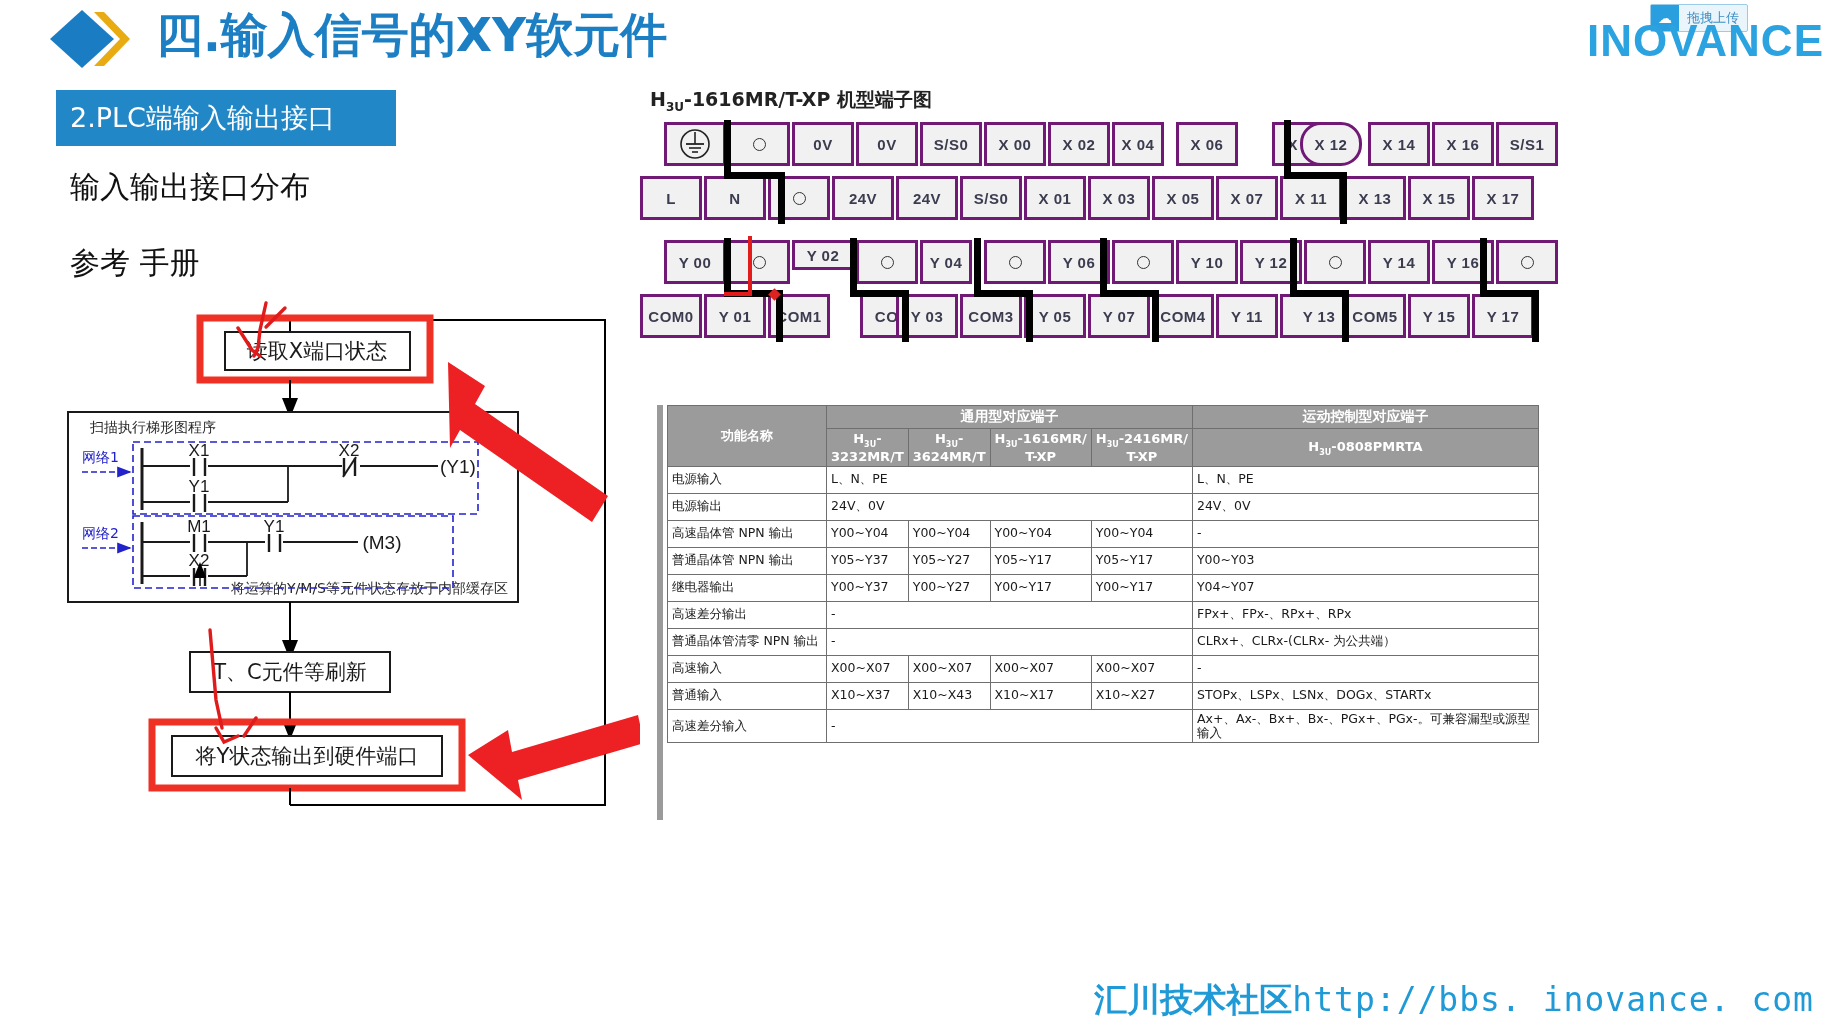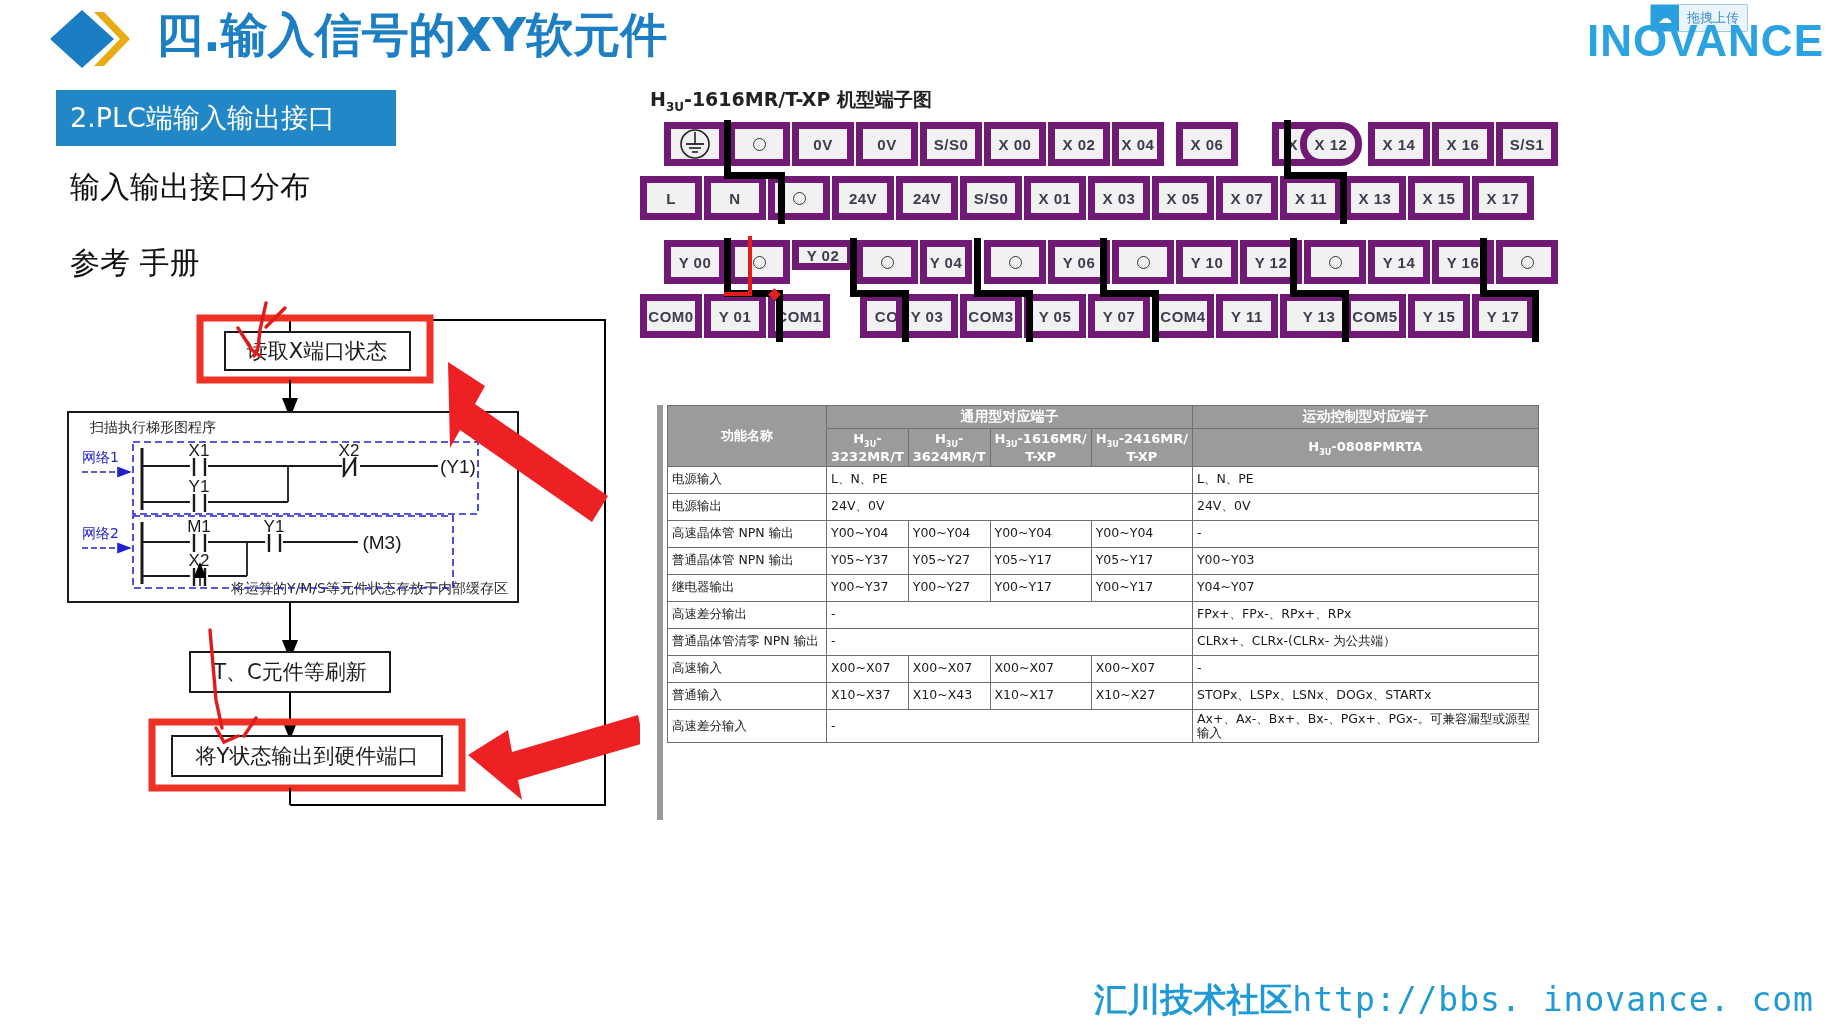--- a/index.html
+++ b/index.html
@@ -64,21 +64,21 @@
     position:absolute;left:650px;top:87px;
     font-size:19px;color:#222;font-weight:600;
     font-family:"DejaVu Sans",sans-serif;
   }
   #terminal-title sub{font-size:12px;}
 
   #terminal-diagram{position:absolute;left:640px;top:122px;width:1185px;height:230px;}
 
   .tcell{
     position:absolute;box-sizing:border-box;
-    border:7px solid #701a75;background:#f1f1f1;
+    border:3px solid #701a75;background:#f1f1f1;
     display:flex;align-items:center;justify-content:center;
     font-size:15px;font-weight:bold;color:#3c3c50;
     font-family:"Liberation Sans",sans-serif;letter-spacing:.5px;
   }
   .tcell.circle::after{
     content:"";width:11px;height:11px;border:1.6px solid #333;border-radius:50%;
   }
   .blackbar{position:absolute;background:#000;}
   .redmark{position:absolute;background:#e21b1b;}
 

